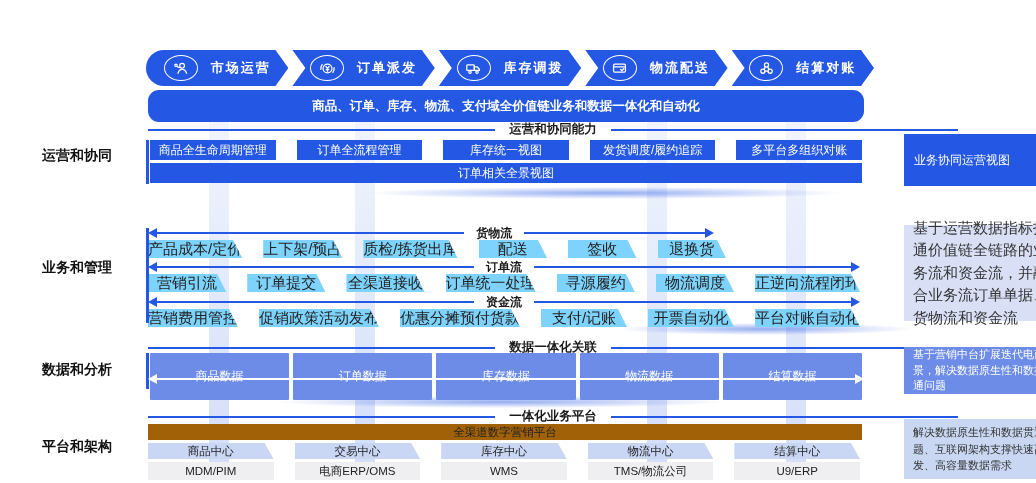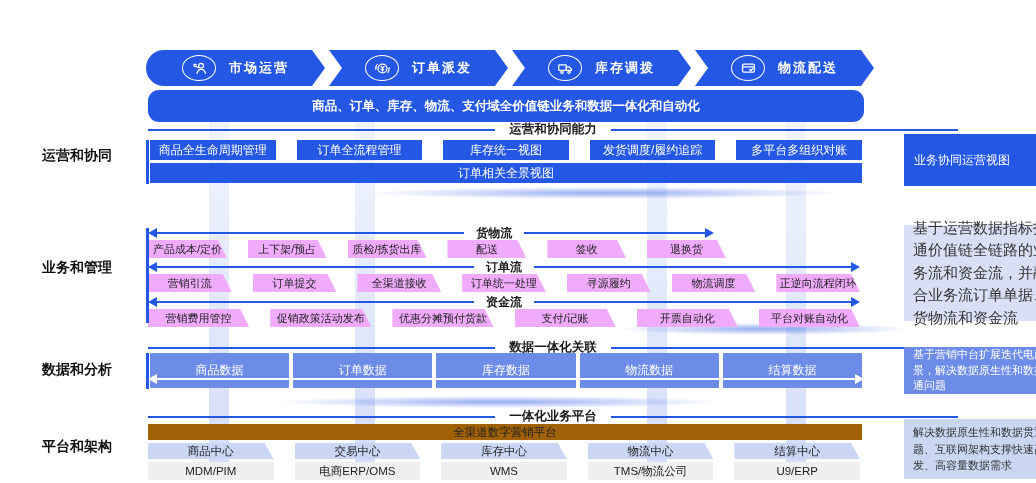--- a/index.html
+++ b/index.html
@@ -63,21 +63,21 @@
   
   .flow-arrow{position:absolute;display:flex;align-items:center;z-index:2;height:14px;}
   .flow-arrow .fl{height:2px;background:#2457e3;}
   .flow-arrow .fl.l{flex:1.7;}
   .flow-arrow .fl.r{flex:1;}
   .flow-arrow.sym .fl.l,.flow-arrow.sym .fl.r{flex:1;}
   .flow-arrow .ftxt{font-size:12px;font-weight:700;color:#1a1a1a;padding:0 12px;white-space:nowrap;}
   .flow-arrow::before{content:"";width:0;height:0;border-top:5px solid transparent;border-bottom:5px solid transparent;border-right:9px solid #2457e3;}
   .flow-arrow::after{content:"";width:0;height:0;border-top:5px solid transparent;border-bottom:5px solid transparent;border-left:9px solid #2457e3;}
   .chev{
-    flex:1;background:#f0abfc;color:#222;font-size:11px;display:flex;align-items:center;justify-content:center;
+    flex:1;background:#7dd3fc;color:#222;font-size:15px;display:flex;align-items:center;justify-content:center;
     clip-path:polygon(0 0,calc(100% - 9px) 0,100% 100%,0 100%);white-space:nowrap;
   }
   
   .databox{flex:1;background:#6d8ce8;color:#fff;font-size:12px;display:flex;align-items:center;justify-content:center;white-space:nowrap;border-radius:1px;}
   .warrow{position:absolute;left:156px;width:700px;top:378px;height:2px;background:#fff;z-index:4;}
   .warrow::before{content:"";position:absolute;left:-8px;top:-4px;border-top:5px solid transparent;border-bottom:5px solid transparent;border-right:9px solid #fff;}
   .warrow::after{content:"";position:absolute;right:-8px;top:-4px;border-top:5px solid transparent;border-bottom:5px solid transparent;border-left:9px solid #fff;}
   
   .platbar{
     position:absolute;left:148px;top:424px;width:714px;height:16px;background:#a16207;color:#222;font-size:11.5px;
@@ -144,20 +144,31 @@
     <div class="tstage">
       <span class="icon-ellipse">
         <svg viewBox="0 0 24 24">
             <rect x="4.5" y="6.5" width="15" height="10" rx="1.5"></rect>
             <path d="M4.5 10h15"></path>
             <path d="M13.5 13.2l1.6 1.6 2.4-2.8"></path>
           </svg>
       </span>
       <span class="tlabel">物流配送</span>
     </div>
+    <div class="tstage">
+      <span class="icon-ellipse">
+        <svg viewBox="0 0 24 24">
+            <circle cx="12" cy="7.6" r="2.6"></circle>
+            <circle cx="7.4" cy="15.4" r="2.6"></circle>
+            <circle cx="16.6" cy="15.4" r="2.6"></circle>
+            <path d="M10.6 9.8l-1.6 3M13.4 9.8l1.6 3M10 15.4h4"></path>
+          </svg>
+      </span>
+      <span class="tlabel">结算对账</span>
+    </div>
   </div>
 
   <div class="banner">商品、订单、库存、物流、支付域全价值链业务和数据一体化和自动化</div>
 
   <div class="side-label" style="top:147px">运营和协同</div>
   <div class="side-label" style="top:259px">业务和管理</div>
   <div class="side-label" style="top:361px">数据和分析</div>
   <div class="side-label" style="top:438px">平台和架构</div>
 
   <div class="cap-header" style="top:121px">
@@ -221,21 +232,21 @@
     <div class="chev">平台对账自动化</div>
   </div>
   <div class="sidebar sb-light" style="top:225px;height:96px">基于运营数据指标打通价值链全链路的业务流和资金流，并融合业务流订单单据、货物流和资金流</div>
 
   <div class="cap-header" style="top:339px">
     <i class="hline"></i>
     <span class="htxt">数据一体化关联</span>
     <i class="hline"></i>
   </div>
   <div class="accent" style="top:353px;height:36px"></div>
-  <div class="row" style="left:150px;top:353px;width:712px;height:35px;gap:4px">
+  <div class="row" style="left:150px;top:353px;width:712px;height:47px;gap:4px">
     <div class="databox">商品数据</div>
     <div class="databox">订单数据</div>
     <div class="databox">库存数据</div>
     <div class="databox">物流数据</div>
     <div class="databox">结算数据</div>
   </div>
   <div class="warrow"></div>
   <div class="sidebar sb-mid" style="top:347px;height:47px">基于营销中台扩展迭代电商场景，解决数据原生性和数据贯通问题</div>
 
   <div class="cap-header" style="top:408px">

